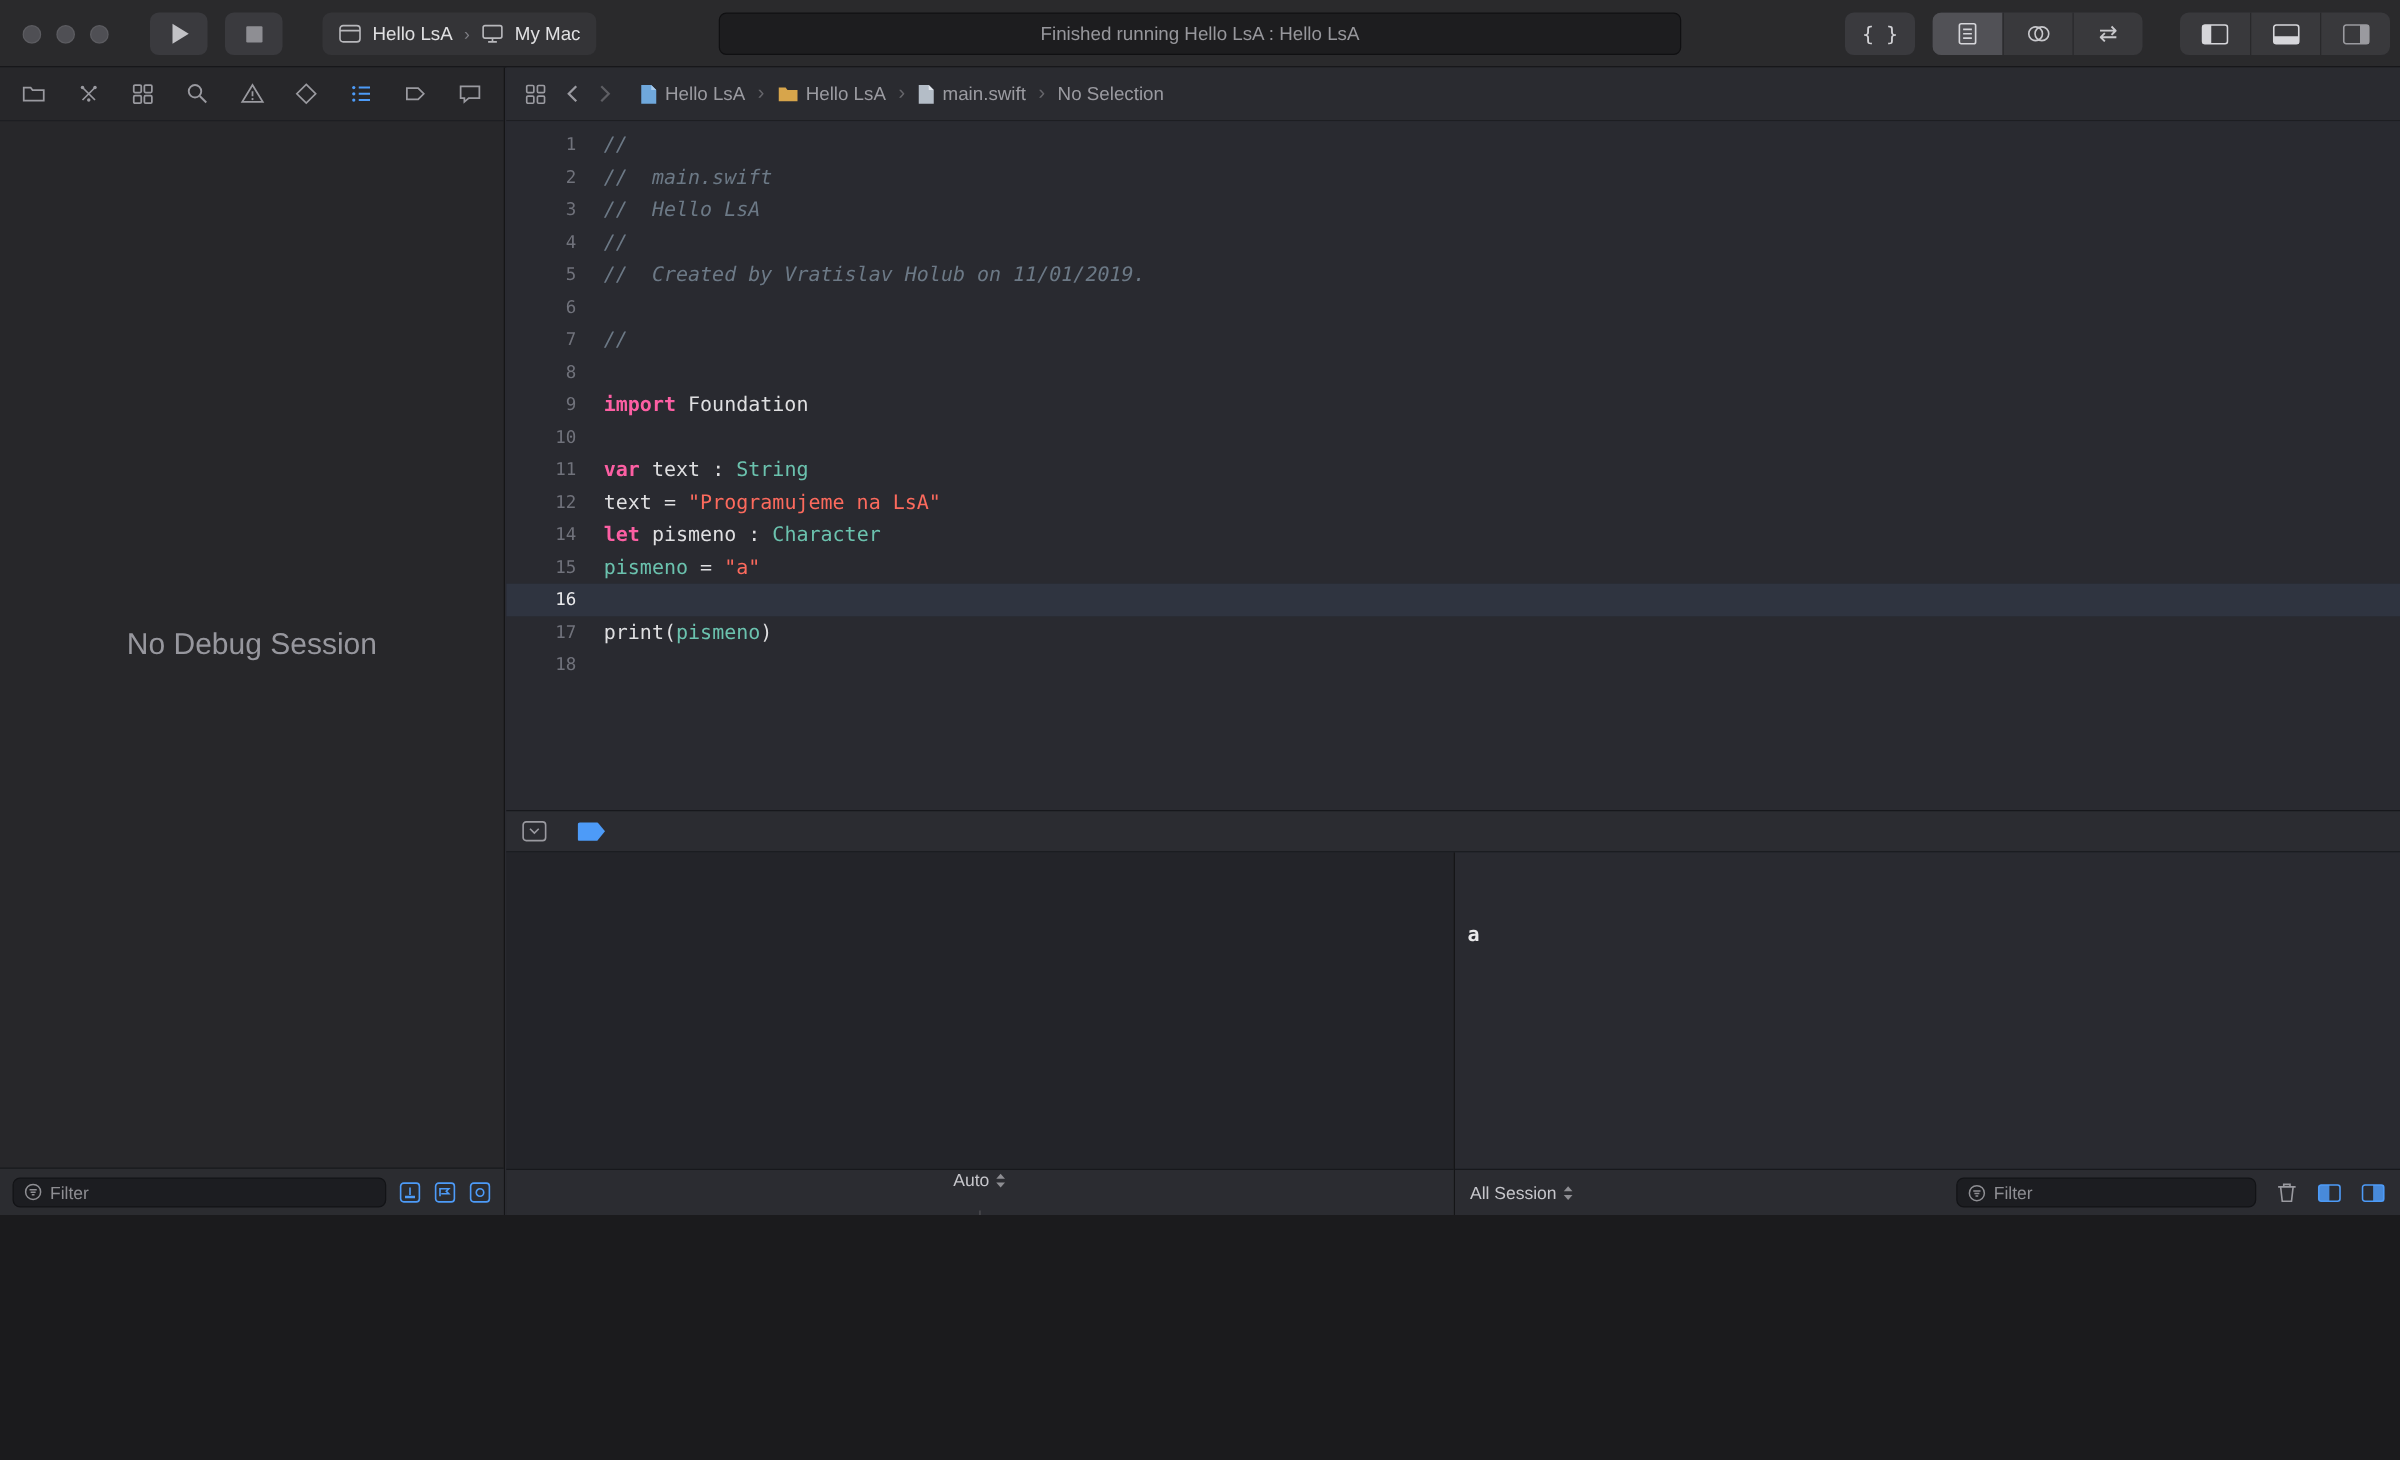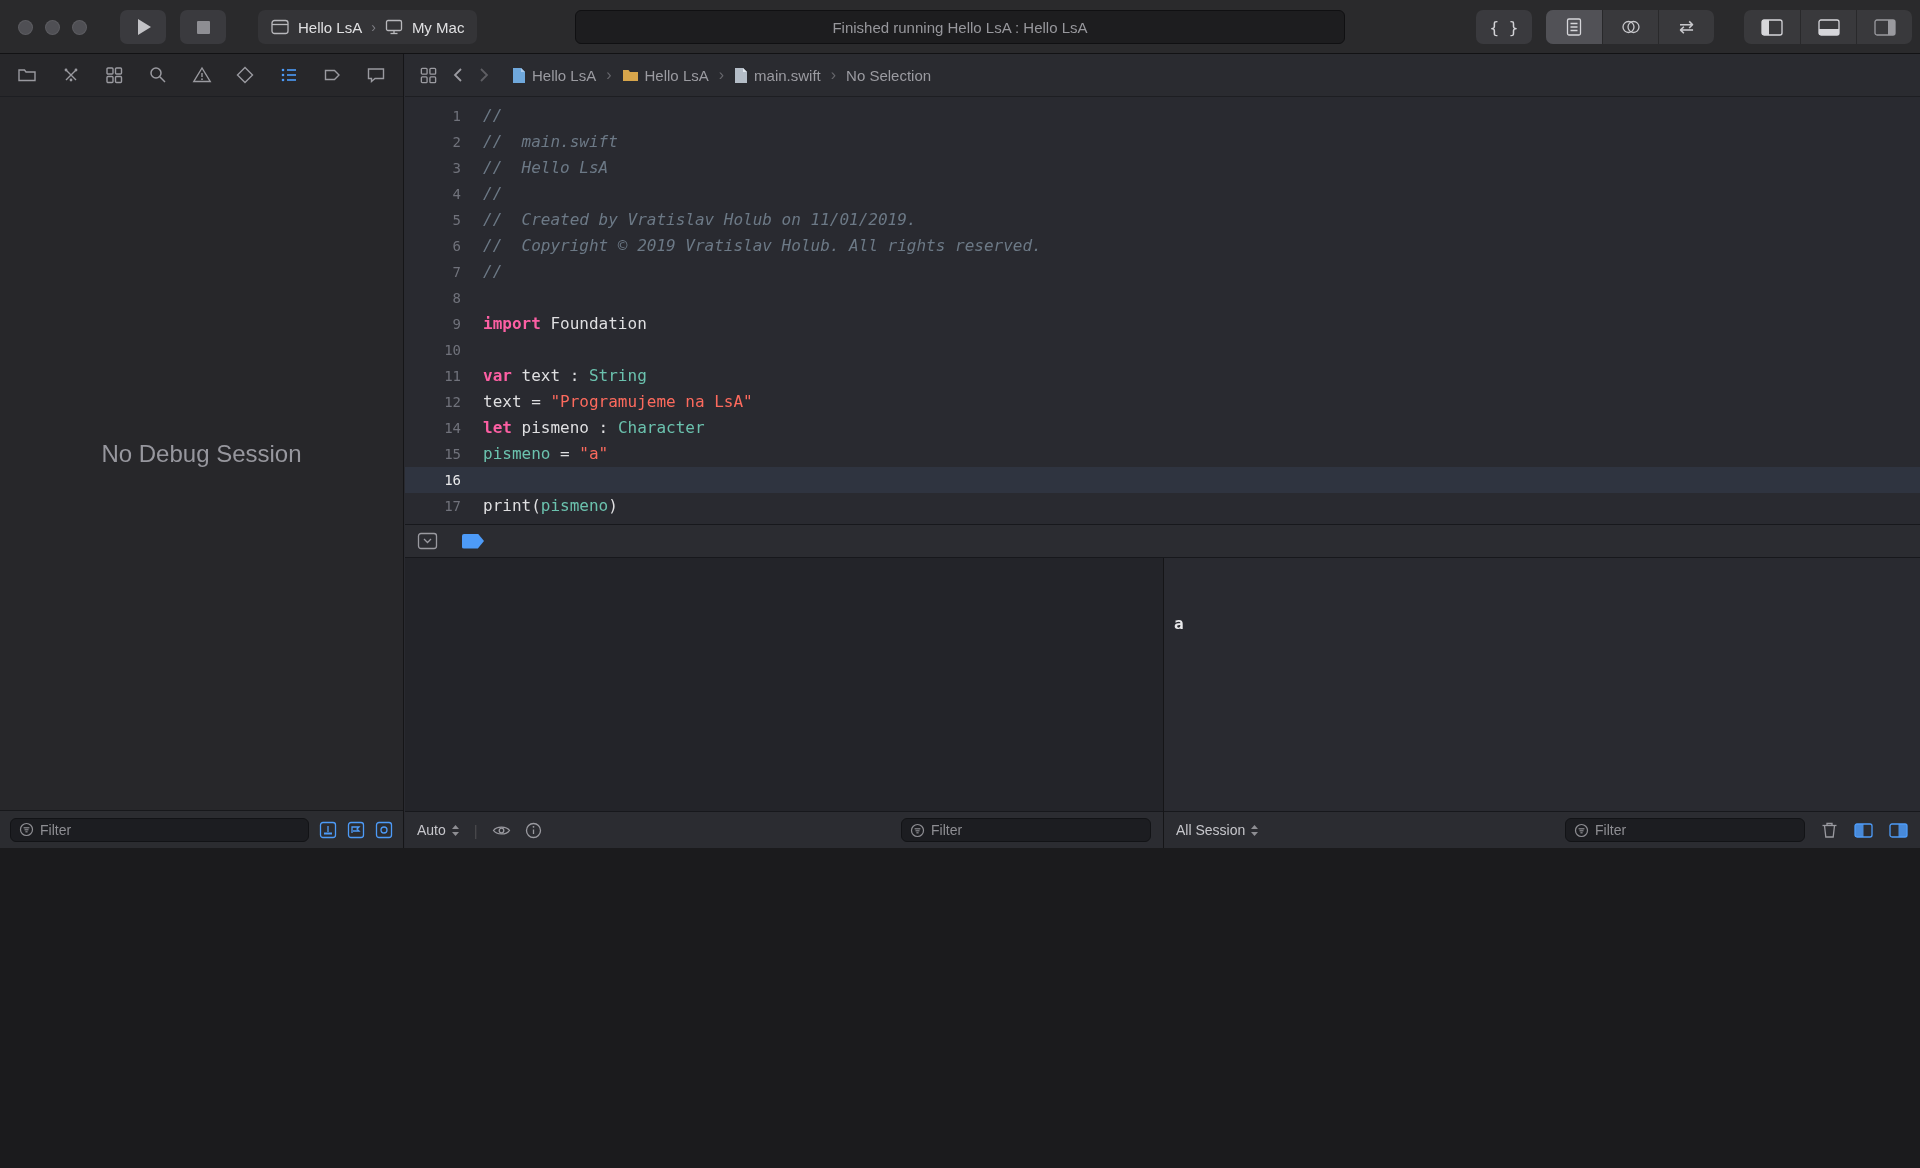--- a/index.html
+++ b/index.html
@@ -6,21 +6,21 @@
     --accent-blue:#4D9BF8;
     --keyword:#FC5FA3;
     --string:#FC6A5D;
     --type:#6BC2AE;
     --comment:#6C7986;
     --folder-icon:#D7A54B;
   }
   *{margin:0;padding:0;box-sizing:border-box;}
   html,body{background:#1b1b1d;}
   body{font-family:"Liberation Sans", sans-serif; -webkit-font-smoothing:antialiased;}
-  .window{position:relative;width:1920px;height:848px;background:#292A30;overflow:hidden;}
+  .window{position:relative;width:1920px;height:972px;background:#292A30;overflow:hidden;}
 
   
   .toolbar{position:absolute;top:0;left:0;right:0;height:54px;background:#2A2A2C;border-bottom:1px solid #121214;}
   .traffic{position:absolute;left:18px;top:20px;display:flex;gap:12px;}
   .tl{width:15px;height:15px;border-radius:50%;background:#4F4F54;border:1px solid rgba(255,255,255,0.08);}
   .tb-btn{position:absolute;top:10px;height:34px;border-radius:7px;background:#3A3A3E;display:flex;align-items:center;justify-content:center;}
   .play-btn{left:120px;width:46px;}
   .play-tri{width:0;height:0;border-top:8px solid transparent;border-bottom:8px solid transparent;border-left:13px solid #C2C2C6;margin-left:3px;}
   .stop-btn{left:180px;width:46px;}
   .stop-sq{width:13px;height:13px;background:#8E8E93;border-radius:1px;}
@@ -71,21 +71,21 @@
   .tok-ty{color:var(--type);}
   .tok-str{color:var(--string);}
   .tok-pl{color:#DFDFE1;}
 
   
   .debugbar{height:34px;background:#2B2C31;border-top:1px solid #17181C;border-bottom:1px solid #17181C;display:flex;align-items:center;gap:24px;padding:0 12px;}
   .bp-tag{width:22px;height:15px;background:var(--accent-blue);clip-path:polygon(0 0,72% 0,100% 50%,72% 100%,0 100%);border-radius:2px;}
   .debugpanes{height:290px;display:flex;}
   .varpane{width:759px;border-right:1px solid #151517;display:flex;flex-direction:column;background:#232429;}
   .varbody{flex:1;}
-  .varbar{height:37px;border-top:1px solid #17181C;background:#2B2C31;display:flex;align-items:center;gap:14px;padding:0 12px;}
+  .varbar{height:37px;border-top:1px solid #17181C;background:#2B2C31;display:flex;align-items:center;gap:14px;padding:0 12px;flex-direction:column;}
   .scope{display:flex;align-items:center;gap:5px;color:#C6C6CB;font-size:14px;}
   .vbar-div{color:#4A4A4E;font-size:15px;}
   .consolepane{flex:1;display:flex;flex-direction:column;background:#292A30;}
   .consolebody{flex:1;padding:8px 10px;font-family:"DejaVu Sans Mono",monospace;font-size:16px;font-weight:bold;color:#E9E9EB;line-height:23px;white-space:pre;}
   .consolebody span{display:block;}
   .consolebar{height:37px;border-top:1px solid #17181C;background:#2B2C31;display:flex;align-items:center;gap:16px;padding:0 12px;}
   .consolebar .filter-field{flex:none;width:240px;margin-left:auto;}
   .varbar .filter-field{flex:none;width:250px;margin-left:auto;}
 </style>
 </head>
@@ -363,21 +363,20 @@
           <div class="code-line">
             <span class="gutter-num">4</span>
             <span class="code-text"><span class="tok-com">//</span></span>
           </div>
           <div class="code-line">
             <span class="gutter-num">5</span>
             <span class="code-text"><span class="tok-com">//  Created by Vratislav Holub on 11/01/2019.</span></span>
           </div>
           <div class="code-line">
             <span class="gutter-num">6</span>
-            <span class="code-text"><span class="tok-com">//  Copyright © 2019 Vratislav Holub. All rights reserved.</span></span>
           </div>
           <div class="code-line">
             <span class="gutter-num">7</span>
             <span class="code-text"><span class="tok-com">//</span></span>
           </div>
           <div class="code-line">
             <span class="gutter-num">8</span>
             <span class="code-text"></span>
           </div>
           <div class="code-line">

